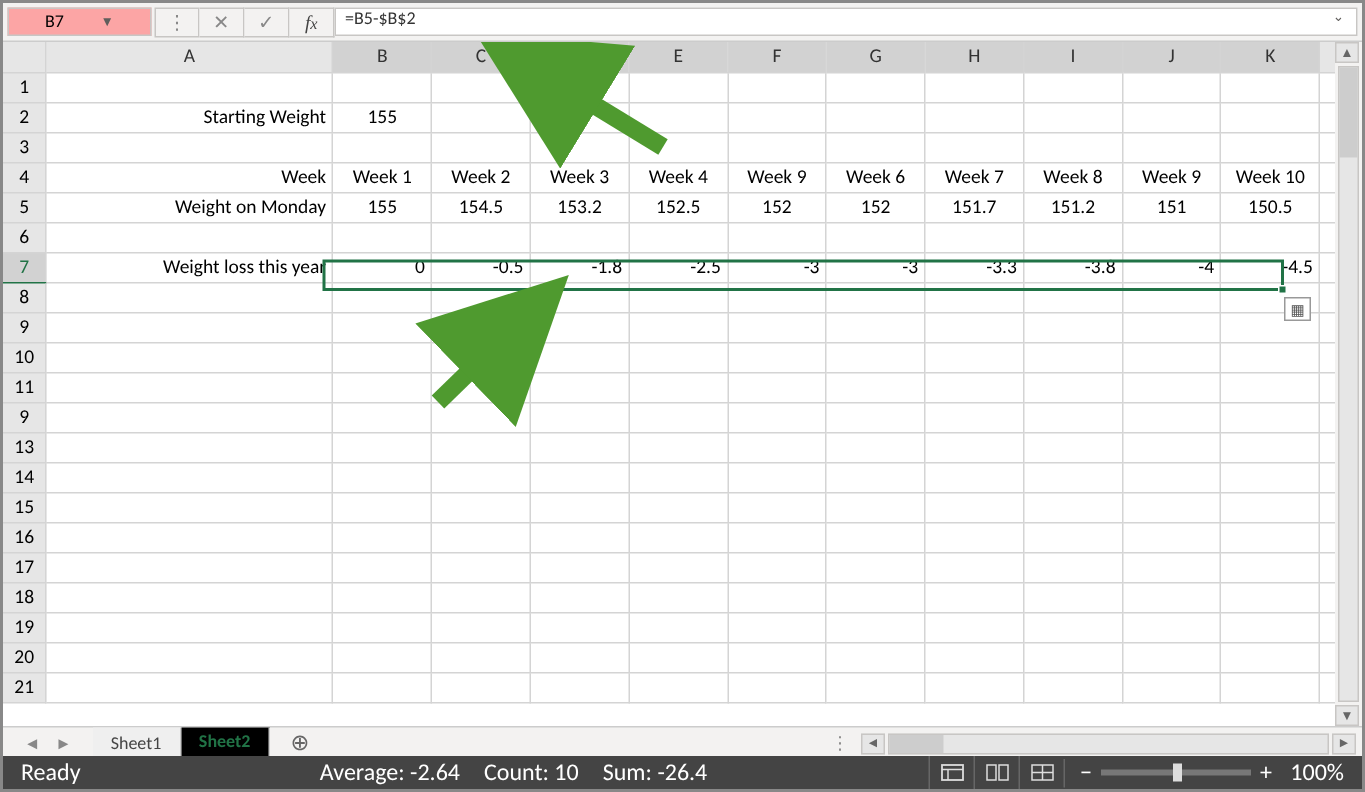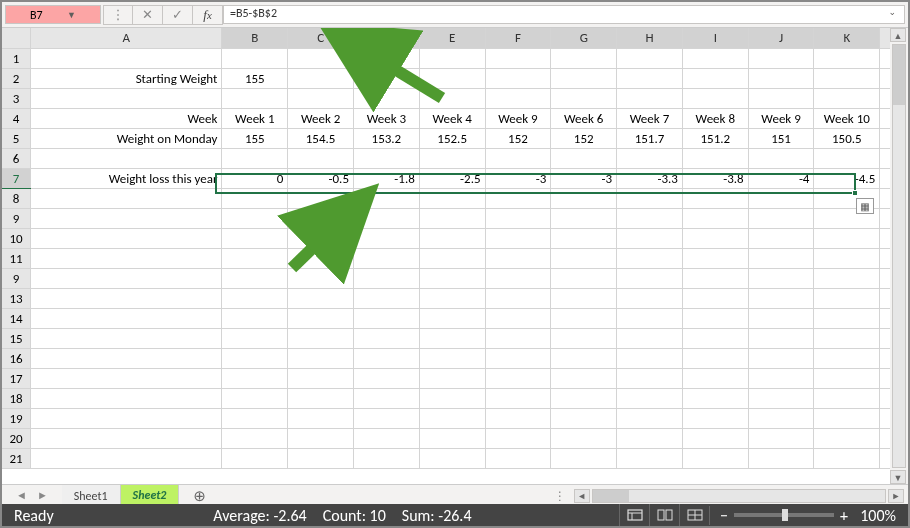--- a/index.html
+++ b/index.html
@@ -33,21 +33,21 @@
   .selection-border { position:absolute; border:2px solid #217346; pointer-events:none; }
   .fillhandle { position:absolute; width:6px; height:6px; background:#217346; border:1px solid #fff; }
   .autofill-tag { position:absolute; width:18px; height:16px; border:1px solid #999; background:#fff; display:flex; align-items:center; justify-content:center; font-size:10px; color:#555; }
   
   th.active-col, th.active-row { background:#d2d2d2 !important; color:#217346; }
   th.rowhdr.active-row { border-top:1px solid #217346; border-bottom:1px solid #217346; }
   
   .tabs { position:absolute; left:0; right:0; bottom:20px; height:22px; background:#f3f2f1; border-top:1px solid #ccc; display:flex; align-items:stretch; }
   .tabnav { display:flex; align-items:center; gap:10px; padding:0 14px; color:#888; font-size:11px; }
   .sheet-tab { padding:0 12px; display:flex; align-items:center; border-right:1px solid #ccc; background:#efefef; color:#444; font-size:12px; }
-  .sheet-tab.active { background:#bef264; color:#217346; font-weight:600; border-bottom:2px solid #217346;font-style:italic; }
+  .sheet-tab.active { background:#000000; color:#217346; font-weight:600; border-bottom:2px solid #217346; }
   .addsheet { width:40px; display:flex; align-items:center; justify-content:center; color:#666; font-size:15px; }
   .tab-split { width:20px; display:flex; align-items:center; justify-content:center; color:#888; }
   .hscroll { flex:1; display:flex; align-items:center; padding:0 4px; }
   .hscroll .track { flex:1; height:14px; background:#e6e6e6; border:1px solid #c8c6c4; position:relative; margin:0 2px; }
   .hscroll .thumb { position:absolute; left:0; top:0; bottom:0; width:36px; background:#cdcdcd; }
   .hscroll .arrow, .vscroll .arrow { width:16px; height:14px; background:#e6e6e6; border:1px solid #c8c6c4; display:flex; align-items:center; justify-content:center; font-size:9px; color:#666; }
   .vscroll { position:absolute; top:26px; right:0; bottom:42px; width:18px; background:#f3f2f1; display:flex; flex-direction:column; }
   .vscroll .track { flex:1; background:#e6e6e6; border:1px solid #c8c6c4; margin:2px; position:relative; }
   .vscroll .thumb { position:absolute; left:0; right:0; top:0; height:60px; background:#cdcdcd; }
   

